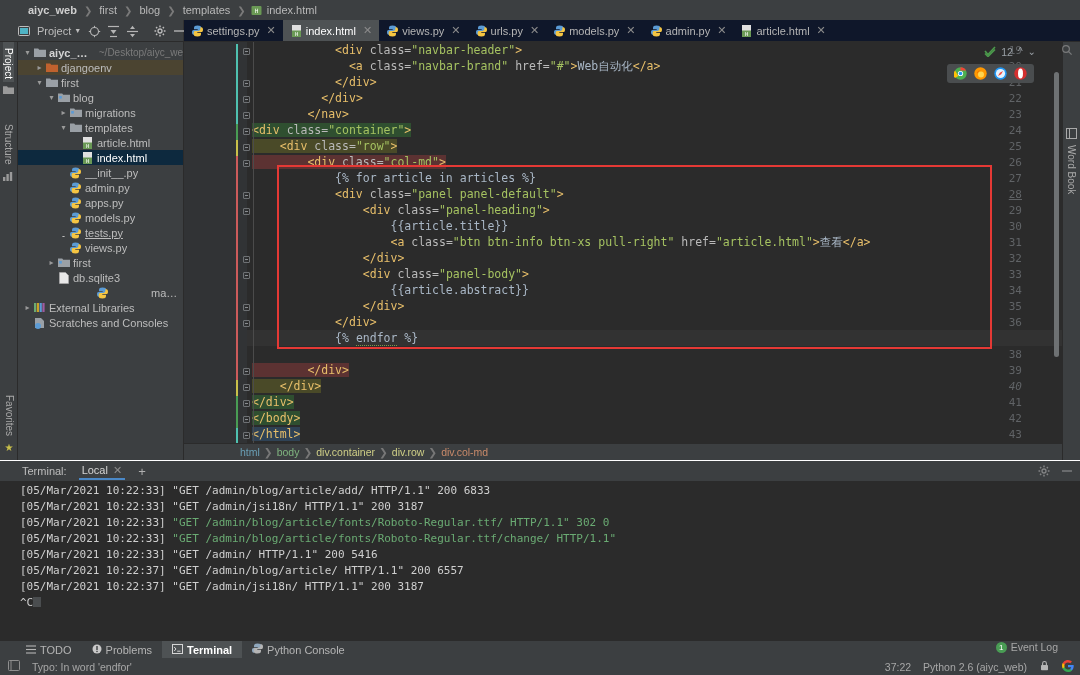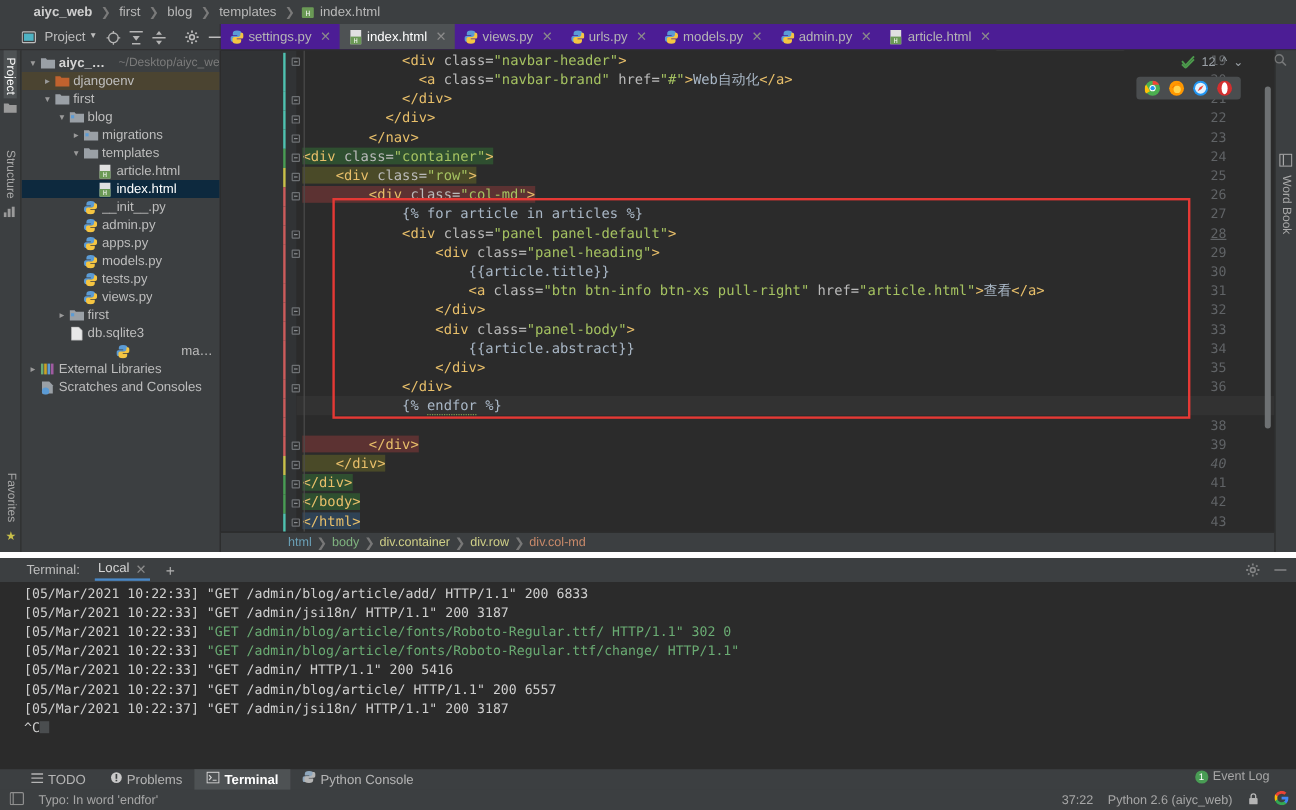--- a/index.html
+++ b/index.html
@@ -30,21 +30,21 @@
   
   .toolrow{height:22px;background:#3c3f41;display:flex;align-items:stretch;flex:0 0 22px;
            border-bottom:1px solid #2b2b2b;}
   .tool-left{width:184px;display:flex;align-items:center;gap:7px;padding-left:18px;
              background:#3c3f41;border-right:1px solid #323232;}
   .tool-left .lbl{display:flex;align-items:center;gap:3px;color:#bdbdbd;font-size:11px;}
   .tiny-ico{width:12px;height:12px;display:inline-block;}
   .divider-v{width:1px;height:13px;background:#545454;margin:0 1px;}
 
   
-  .tabs{flex:1;display:flex;align-items:stretch;background:#4c1d95;overflow:hidden;}
+  .tabs{flex:1;display:flex;align-items:stretch;background:#0f172a;overflow:hidden;}
   .tab{display:flex;align-items:center;gap:4px;padding:0 7px 0 8px;font-size:11px;color:#b5b5b5;
        border-right:none;white-space:nowrap;position:relative;}
   .tab.active{background:#4e5254;color:#ffffff;}
   .tab .x{color:#8b8b8b;font-size:11px;margin-left:3px;}
   .file-ico{width:11px;height:12px;display:inline-block;flex:0 0 11px;}
 
   
   .body{flex:1;display:flex;min-height:0;}
 
   
@@ -116,21 +116,21 @@
           padding-left:56px;font-size:10.5px;flex:0 0 17px;border-top:1px solid #2b2b2b;}
   .ebread .b1{color:#6a9fb5;}
   .ebread .b2{color:#7fb37f;}
   .ebread .b3{color:#cfcf87;}
   .ebread .b4{color:#cfcf87;}
   .ebread .b5{color:#c98a6a;}
   .ebread .sp{color:#777;}
 
   
   .termpanel{height:180px;flex:0 0 180px;background:#2b2b2b;display:flex;flex-direction:column;
-             border-top:5px solid #ffffff;}
+             border-top:1px solid #ffffff;}
   .termhead{height:20px;background:#3c3f41;display:flex;align-items:center;gap:0;
             padding-left:22px;flex:0 0 20px;position:relative;}
   .termhead .tl{color:#bdbdbd;font-size:11px;margin-right:12px;}
   .termtab{display:flex;align-items:center;gap:5px;font-size:11px;color:#d5d5d5;
            border-bottom:2px solid #4a88c7;padding:1px 3px 1px;}
   .termtab .x{color:#8b8b8b;}
   .plus{color:#b0b0b0;font-size:13px;margin-left:13px;}
   .termhead-right{position:absolute;right:6px;top:0;height:20px;display:flex;align-items:center;gap:9px;}
   .termbody{flex:1;background:#2b2b2b;padding:2px 0 0 20px;overflow:hidden;
             font-family:"DejaVu Sans Mono", monospace;font-size:11px;line-height:16px;color:#cfcfcf;}
@@ -503,21 +503,21 @@
         <div class="node" style="padding-left: 40px;">
           <span class="arrow">&nbsp;</span>
           <span class="nico">
             <svg width="11" height="12" viewBox="0 0 11 12">
               <path d="M5.5 0.5C3 .5 2 1.3 2 3v1.3h3.7v.6H1.6C.6 4.9 0 5.7 0 7.3c0 1.5.6 2.4 1.6 2.4h1v-1.5c0-1.2.9-2.1 2.1-2.1h3c.9 0 1.6-.7 1.6-1.6V3c0-1.7-1-2.5-3.8-2.5z" fill="#5b9bd5"></path>
               <path d="M5.5 11.5c2.5 0 3.5-.8 3.5-2.5V7.7H5.3v-.6h4.1c1 0 1.6-.8 1.6-2.4 0-1.5-.6-2.4-1.6-2.4h-1v1.5c0 1.2-.9 2.1-2.1 2.1h-3c-.9 0-1.6.7-1.6 1.6V9c0 1.7 1 2.5 3.8 2.5z" fill="#f5c542"></path>
             </svg>
           </span>
           <span class="ntxt">models.py</span>
         </div>
-        <div class="node" style="padding-left: 40px;">
+        <div class="node" style="padding-left: 40px; text-decoration: underline;">
           <span class="arrow">&nbsp;</span>
           <span class="nico">
             <svg width="11" height="12" viewBox="0 0 11 12">
               <path d="M5.5 0.5C3 .5 2 1.3 2 3v1.3h3.7v.6H1.6C.6 4.9 0 5.7 0 7.3c0 1.5.6 2.4 1.6 2.4h1v-1.5c0-1.2.9-2.1 2.1-2.1h3c.9 0 1.6-.7 1.6-1.6V3c0-1.7-1-2.5-3.8-2.5z" fill="#5b9bd5"></path>
               <path d="M5.5 11.5c2.5 0 3.5-.8 3.5-2.5V7.7H5.3v-.6h4.1c1 0 1.6-.8 1.6-2.4 0-1.5-.6-2.4-1.6-2.4h-1v1.5c0 1.2-.9 2.1-2.1 2.1h-3c-.9 0-1.6.7-1.6 1.6V9c0 1.7 1 2.5 3.8 2.5z" fill="#f5c542"></path>
             </svg>
           </span>
           <span class="ntxt">tests.py</span>
         </div>
         <div class="node" style="padding-left: 40px;">

